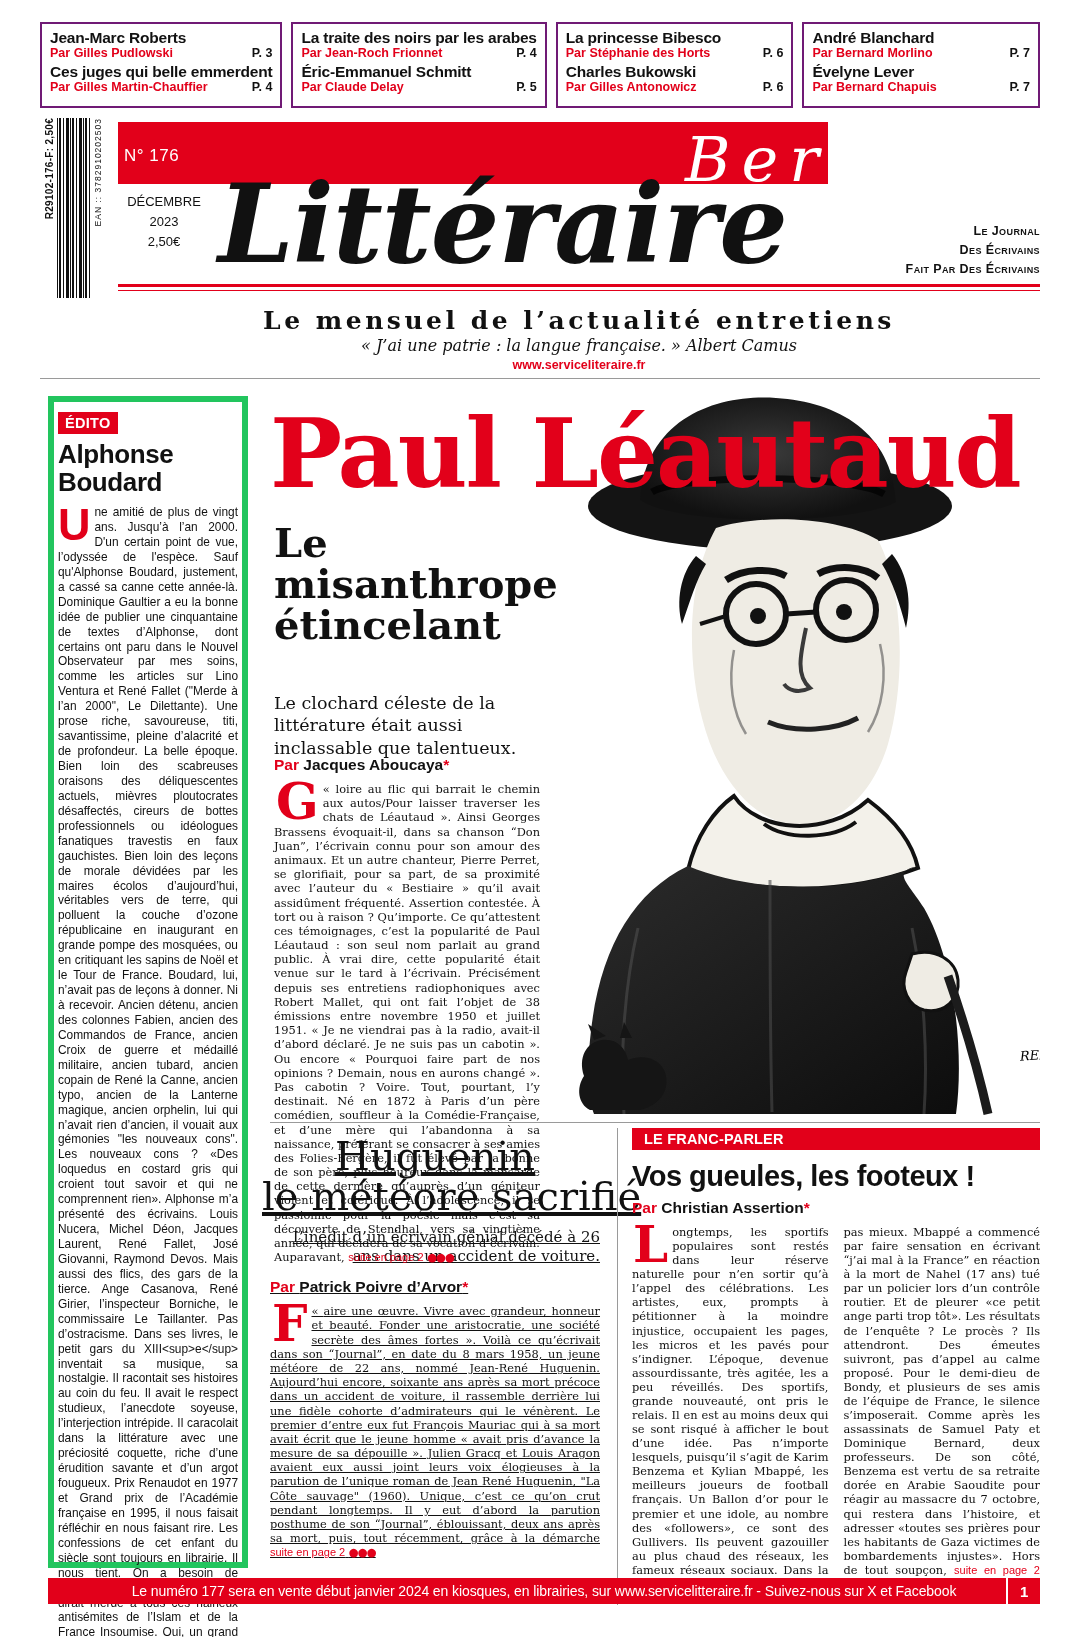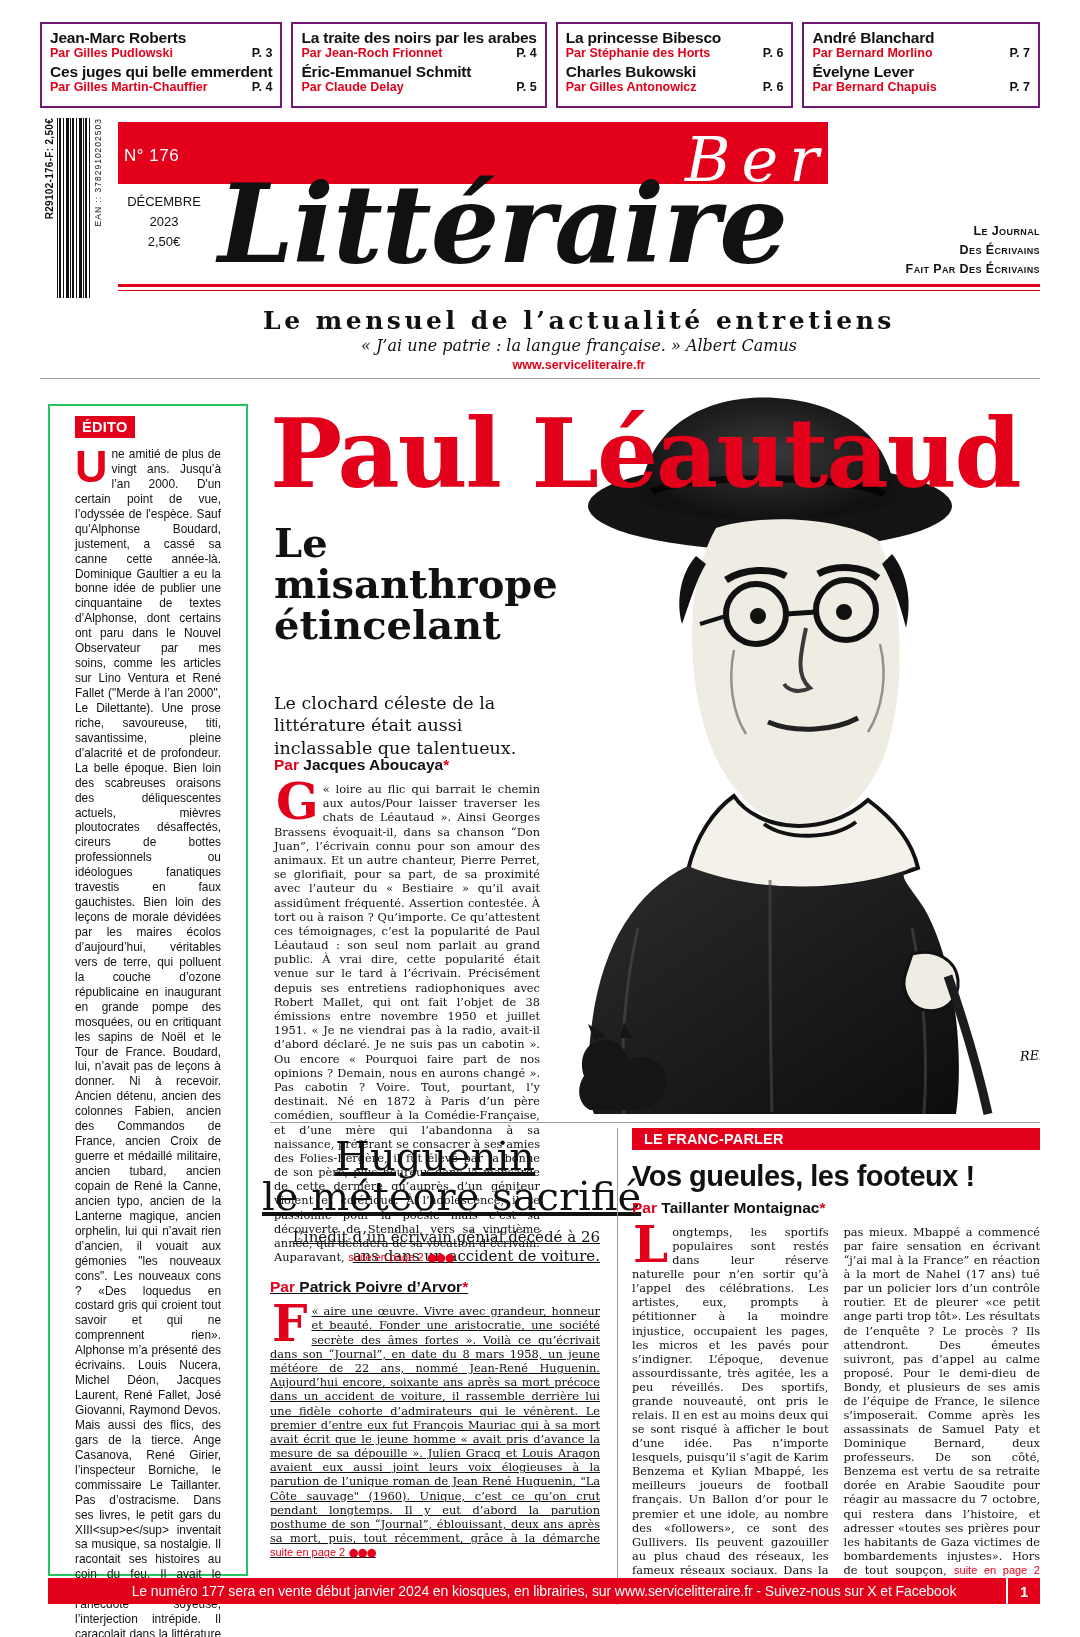--- a/index.html
+++ b/index.html
@@ -40,21 +40,21 @@
   .rule-red2{position:absolute;left:0;top:168px;width:922px;height:1px;background:#e2001a;}
 
   .tagline{position:absolute;left:118px;top:306px;width:922px;text-align:center;
       font-family:"DejaVu Serif",serif;font-weight:bold;font-size:25px;letter-spacing:3.5px;}
   .quote{position:absolute;left:118px;top:336px;width:922px;text-align:center;
       font-family:"DejaVu Serif",serif;font-style:italic;font-size:16px;}
   .site{position:absolute;left:118px;top:358px;width:922px;text-align:center;color:#e2001a;font-size:12.5px;font-weight:bold;}
   .hr-main{position:absolute;left:40px;top:378px;width:1000px;height:1px;background:#9a9a9a;}
 
   
-  .edito{position:absolute;left:48px;top:396px;width:200px;height:1172px;border:2px solid #22c55e;box-sizing:border-box;padding:10px 25px;margin-top:8px;}
+  .edito{position:absolute;left:48px;top:396px;width:200px;height:1172px;border:6px solid #22c55e;box-sizing:border-box;padding:10px 4px;}
   .edito-tag{background:#e2001a;color:#fff;font-weight:bold;font-size:14.5px;padding:3px 7px 3px 7px;display:inline-block;letter-spacing:.3px;}
   .edito-title{font-weight:bold;font-size:26px;line-height:1.06;margin-top:7px;letter-spacing:-.4px;}
   .edito-body{margin-top:9px;font-size:11.9px;line-height:1.255;text-align:justify;hyphens:auto;}
   .edito-body .dcap{float:left;font-size:45px;line-height:35px;font-weight:bold;color:#e2001a;padding:2px 4px 0 0;
       font-family:"Liberation Sans",sans-serif;}
 
   
   .feature{position:absolute;left:270px;top:396px;width:770px;height:720px;}
   .headline{position:absolute;left:0;top:10px;font-family:"DejaVu Serif",serif;font-weight:bold;
       font-size:96px;line-height:96px;color:#e2001a;letter-spacing:-2px;z-index:3;}
@@ -190,20 +190,21 @@
     <div class="rule-red2"></div>
   </div>
 
   <div class="tagline">Le mensuel de l’actualité entretiens</div>
   <div class="quote">« J’ai une patrie : la langue française. » Albert Camus</div>
   <div class="site">www.serviceliteraire.fr</div>
   <div class="hr-main"></div>
 
   <div class="edito">
     <span class="edito-tag">ÉDITO</span>
+    <div class="edito-title">Alphonse Boudard</div>
     <div class="edito-body">
       <span class="dcap">U</span><span>ne amitié de plus de vingt ans. Jusqu’à l’an 2000. D'un certain point de vue, l’odyssée de l'espèce. Sauf qu'Alphonse Boudard, justement, a cassé sa canne cette année-là. Dominique Gaultier a eu la bonne idée de publier une cinquantaine de textes d’Alphonse, dont certains ont paru dans le Nouvel Observateur par mes soins, comme les articles sur Lino Ventura et René Fallet ("Merde à l’an 2000", Le Dilettante). Une prose riche, savoureuse, titi, savantissime, pleine d’alacrité et de profondeur. La belle époque. Bien loin des scabreuses oraisons des déliquescentes actuels, mièvres ploutocrates désaffectés, cireurs de bottes professionnels ou idéologues fanatiques travestis en faux gauchistes. Bien loin des leçons de morale dévidées par les maires écolos d’aujourd’hui, véritables vers de terre, qui polluent la couche d’ozone républicaine en inaugurant en grande pompe des mosquées, ou en critiquant les sapins de Noël et le Tour de France. Boudard, lui, n’avait pas de leçons à donner. Ni à recevoir. Ancien détenu, ancien des colonnes Fabien, ancien des Commandos de France, ancien Croix de guerre et médaillé militaire, ancien tubard, ancien copain de René la Canne, ancien typo, ancien de la Lanterne magique, ancien orphelin, lui qui n’avait rien d’ancien, il vouait aux gémonies "les nouveaux cons". Les nouveaux cons ? «Des loquedus en costard gris qui croient tout savoir et qui ne comprennent rien». Alphonse m’a présenté des écrivains. Louis Nucera, Michel Déon, Jacques Laurent, René Fallet, José Giovanni, Raymond Devos. Mais aussi des flics, des gars de la tierce. Ange Casanova, René Girier, l’inspecteur Borniche, le commissaire Le Taillanter. Pas d’ostracisme. Dans ses livres, le petit gars du XIII&lt;sup&gt;e&lt;/sup&gt; inventait sa musique, sa nostalgie. Il racontait ses histoires au coin du feu. Il avait le respect studieux, l’anecdote soyeuse, l’interjection intrépide. Il caracolait dans la littérature avec une préciosité coquette, riche d’une érudition savante et d’un argot fougueux. Prix Renaudot en 1977 et Grand prix de l’Académie française en 1995, il nous faisait réfléchir en nous faisant rire. Les confessions de cet enfant du siècle sont toujours en librairie. Il nous tient. On a besoin de respirer. Aujourd’hui, Alphonse dirait merde à tous ces haineux antisémites de l’Islam et de la France Insoumise. Oui, un grand merde. Comme le général Cambronne. La garde meurt, mais ne se rend pas!</span>
     </div>
     
     
   </div>
 
   <div class="feature">
 
     <svg class="illus" viewBox="0 0 520 730">
@@ -288,21 +289,21 @@
       <span class="jump">suite en page 2</span>
       <span class="dots">●●●</span>
     </div>
   </div>
 
   <div class="fp">
     <span class="fp-tag">LE FRANC-PARLER</span>
     <div class="fp-h">Vos gueules, les footeux !</div>
     <div class="fp-by">
       <span class="par">Par</span>
-      <span>Taillanter Montaignac</span><span class="ast">*</span>
+      <span>Christian Assertion</span><span class="ast">*</span>
     </div>
     <div class="fp-cols">
       <div class="fp-col">
         <span class="dcap">L</span><span>ongtemps, les sportifs populaires sont restés dans leur réserve naturelle pour n’en sortir qu’à l’appel des célébrations. Les artistes, eux, prompts à pétitionner à la moindre injustice, occupaient les pages, les micros et les pavés pour s’indigner. L’époque, devenue assourdissante, très agitée, les a peu réveillés. Des sportifs, grande nouveauté, ont pris le relais. Il en est au moins deux qui se sont risqué à afficher le bout d’une idée. Pas n’importe lesquels, puisqu’il s’agit de Karim Benzema et Kylian Mbappé, les meilleurs joueurs de football français. Un Ballon d’or pour le premier et une idole, au nombre des «followers», ce sont des Gullivers. Ils peuvent gazouiller au plus chaud des réseaux, les fameux réseaux sociaux. Dans la galaxie des agents d’influence, de Riyad à Doha, il n’y a</span>
       </div>
       <div class="fp-col">
         <span>pas mieux. Mbappé a commencé par faire sensation en écrivant “j’ai mal à la France” en réaction à la mort de Nahel (17 ans) tué par un policier lors d’un contrôle routier. Et de pleurer «ce petit ange parti trop tôt». Les résultats de l’enquête ? Le procès ? Ils attendront. Des émeutes suivront, pas d’appel au calme proposé. Pour le demi-dieu de Bondy, et plusieurs de ses amis de l’équipe de France, le silence s’imposerait. Comme après les assassinats de Samuel Paty et Dominique Bernard, deux professeurs. De son côté, Benzema est vertu de sa retraite dorée en Arabie Saoudite pour réagir au massacre du 7 octobre, qui restera dans l’histoire, et adresser «toutes ses prières pour les habitants de Gaza victimes de bombardements injustes». Hors de tout soupçon,</span>
         <span class="jump">suite en page 2</span>
         <span class="dots">●●●</span>
       </div>

